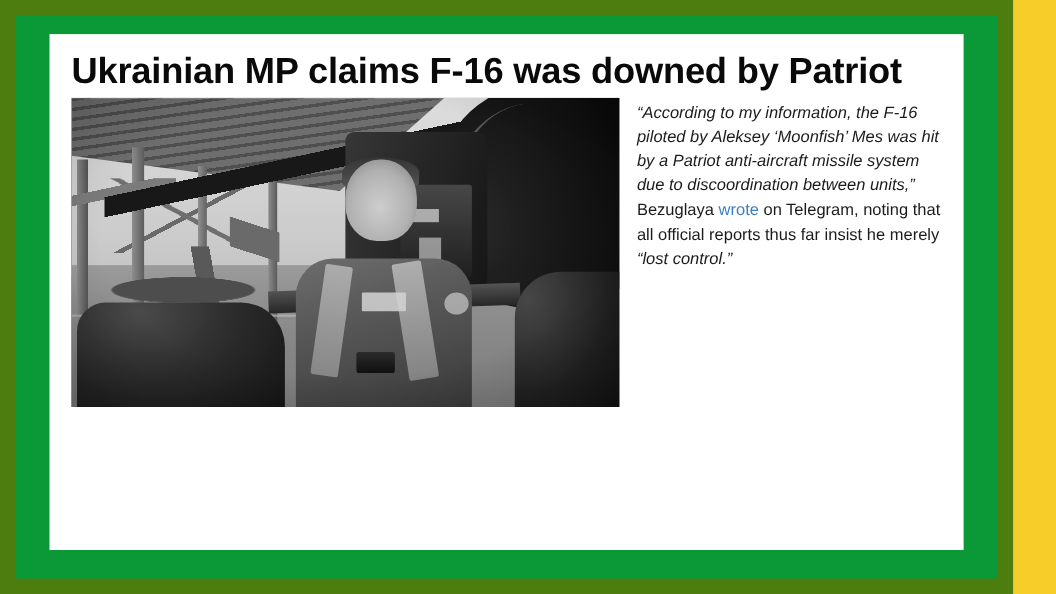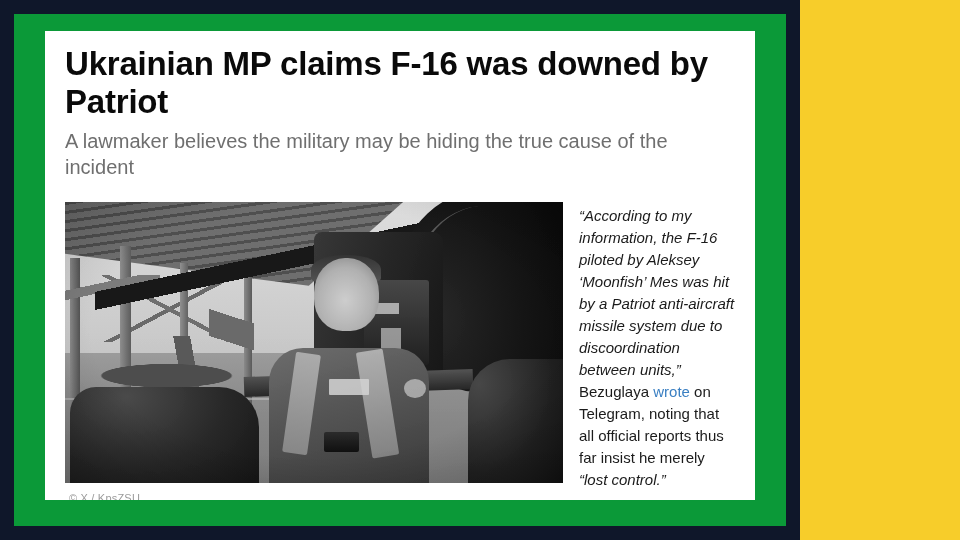--- a/index.html
+++ b/index.html
@@ -7,24 +7,24 @@
     padding: 0;
   }
   body {
     width: 960px;
     height: 540px;
     overflow: hidden;
     font-family: "Liberation Sans", sans-serif;
     background: #f7cd2a;
   }
   #frame-outer {
-    width: 800px;
+    width: 921px;
     height: 540px;
     box-sizing: border-box;
-    background: #0f172a;
+    background: #4d7c0f;
     padding: 14px;
   }
   #frame-inner {
     width: 100%;
     height: 100%;
     box-sizing: border-box;
     background: #0b9938;
     padding: 17px 31px 26px 31px;
   }
   #card {
@@ -234,21 +234,20 @@
 </style>
 </head>
 <body>
 
 <div id="frame-outer">
   <div id="frame-inner">
     <article id="card">
 
       <h1 id="headline">Ukrainian MP claims F-16 was downed by Patriot</h1>
 
-      <h2 id="subheadline">A lawmaker believes the military may be hiding the true cause of the incident</h2>
 
       <div id="body-area">
 
         <figure id="figure">
           <div id="photo">
             <div class="ph-layer" id="sky"></div>
             <div class="ph-layer" id="ground"></div>
             <div class="ph-layer" id="hangar-roof"></div>
             <div class="ph-layer" id="truss-a"></div>
             <div class="ph-layer" id="pillar-d"></div>
@@ -272,21 +271,20 @@
             <div class="ph-layer" id="strap-r"></div>
             <div class="ph-layer" id="patch-chest"></div>
             <div class="ph-layer" id="patch-arm"></div>
             <div class="ph-layer" id="buckle"></div>
             <div class="ph-layer" id="pilot-hair"></div>
             <div class="ph-layer" id="pilot-head"></div>
             <div class="ph-layer" id="console-left"></div>
             <div class="ph-layer" id="console-right"></div>
             <div class="ph-layer" id="vignette"></div>
           </div>
-          <figcaption id="caption">© X / KpsZSU</figcaption>
         </figure>
 
         <div id="article-column">
 
 
           <p>
             <span class="quote">“According to my information, the F-16 piloted by Aleksey ‘Moonfish’ Mes was hit by a Patriot anti-aircraft missile system due to discoordination between units,”</span><span> Bezuglaya </span><a class="link" href="#">wrote</a><span> on Telegram, noting that all official reports thus far insist he merely </span><span class="quote">“lost control.”</span>
           </p>
         </div>
 

